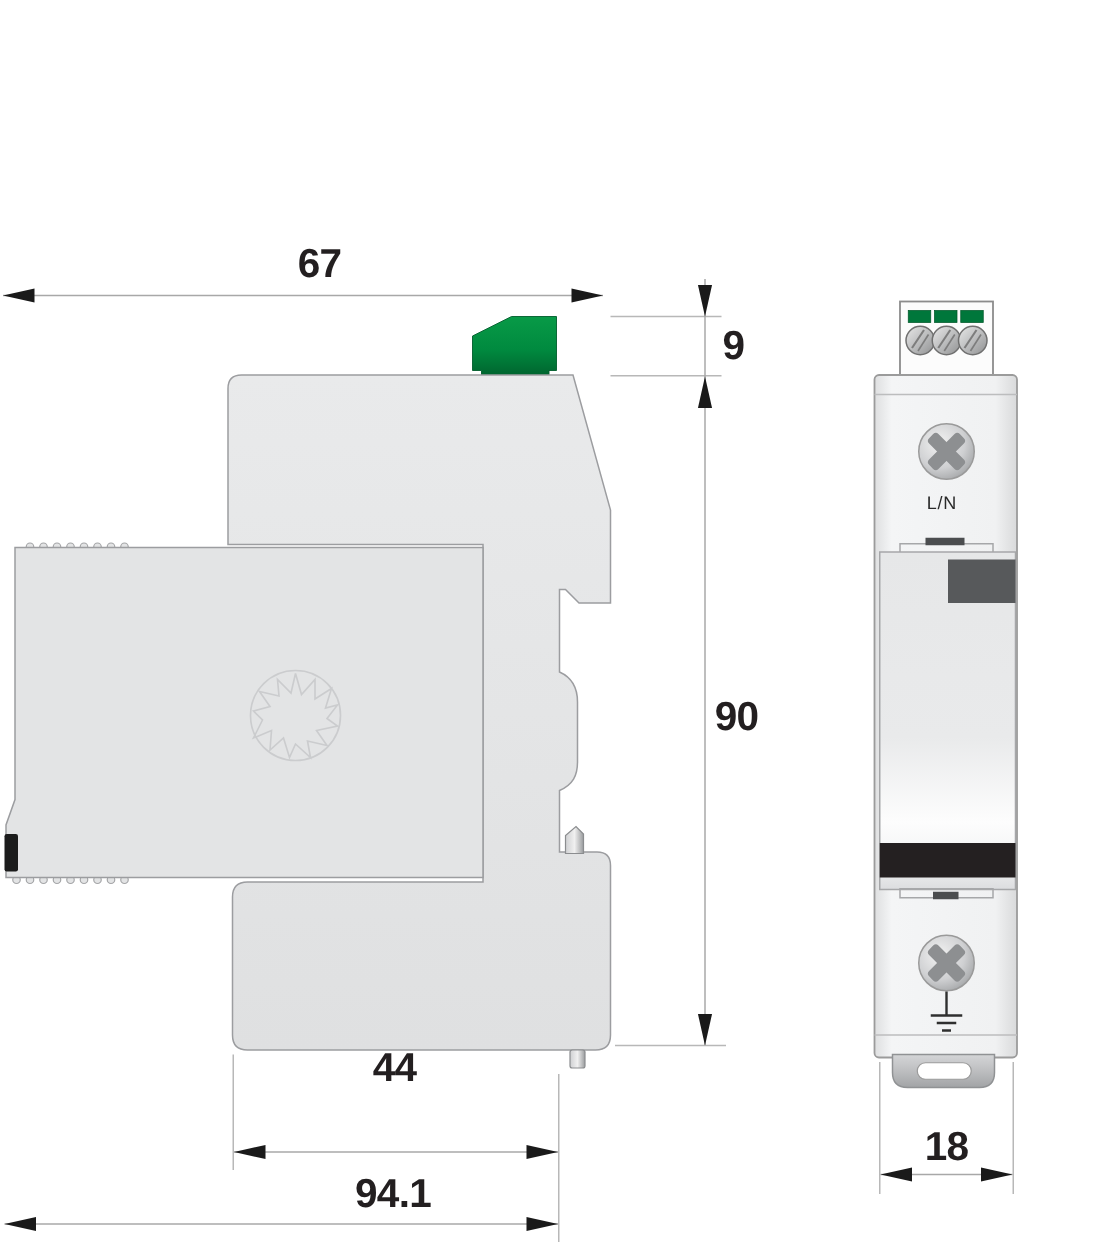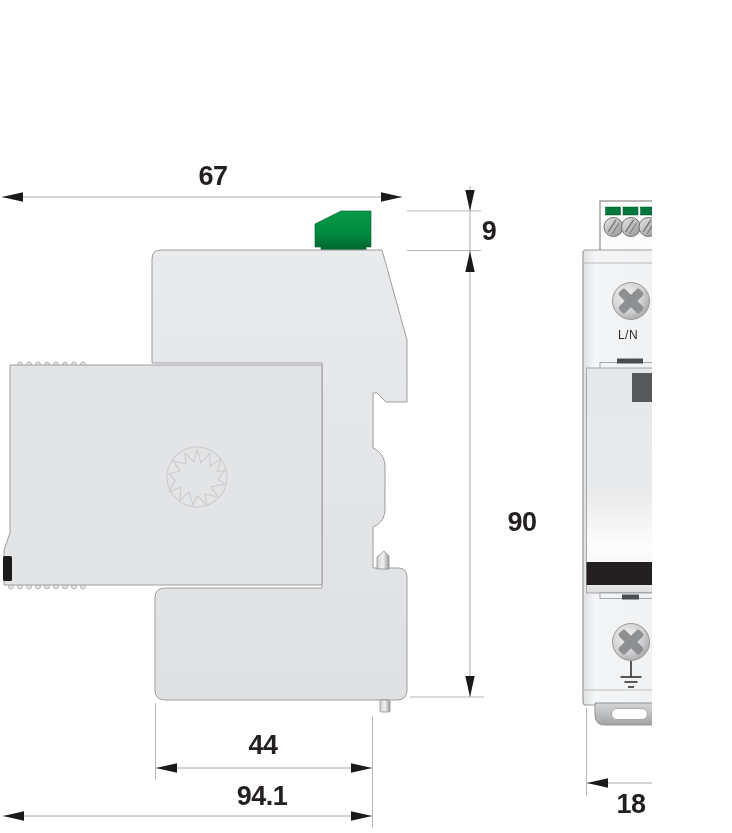--- a/index.html
+++ b/index.html
@@ -1,17 +1,17 @@
 <!DOCTYPE html>
 <html><head>
 <meta charset="utf-8">
 <style>
   html,body{margin:0;padding:0;background:#ffffff;}
   #stage{
-    position:relative;width:652px;height:833px;background:#ffffff;overflow:hidden;
+    position:relative;width:732px;height:833px;background:#ffffff;overflow:hidden;
     font-family:"Liberation Sans", sans-serif;
   }
   #stage svg{position:absolute;left:0;top:0;}
   .dim-label{
     position:absolute;transform:translate(-50%,-50%);
     font-weight:700;font-size:27px;color:#231f20;letter-spacing:-0.5px;
     white-space:nowrap;line-height:1;
   }
   .terminal-label{
     position:absolute;transform:translate(-50%,-50%);
@@ -228,23 +228,23 @@
       <polygon points="587,783 608,778.3 608,787.7" fill="#1a1a1a"></polygon>
       <polygon points="675,783 654,778.3 654,787.7" fill="#1a1a1a"></polygon>
     </g>
   </g>
 </svg>
 
 <div class="dim-label" style="left:213px; top:176px;">67</div>
 
 <div class="dim-label" style="left:489px; top:231px;">9</div>
 
-<div class="dim-label" style="left:522px; top:478px;margin-top:44px;">90</div>
-
-<div class="dim-label" style="left:263px; top:745px;">44</div>
+<div class="dim-label" style="left:491px; top:478px;">90</div>
+
+<div class="dim-label" style="left:263px; top:712px;">44</div>
 
 <div class="dim-label" style="left:262px; top:796px;">94.1</div>
 
-<div class="dim-label" style="left:631px; top:804px;">18</div>
+<div class="dim-label" style="left:631px; top:765px;">18</div>
 
 <div class="terminal-label" style="left:628px; top:335px;">L/N</div>
 
 </div>
 
 </body></html>

